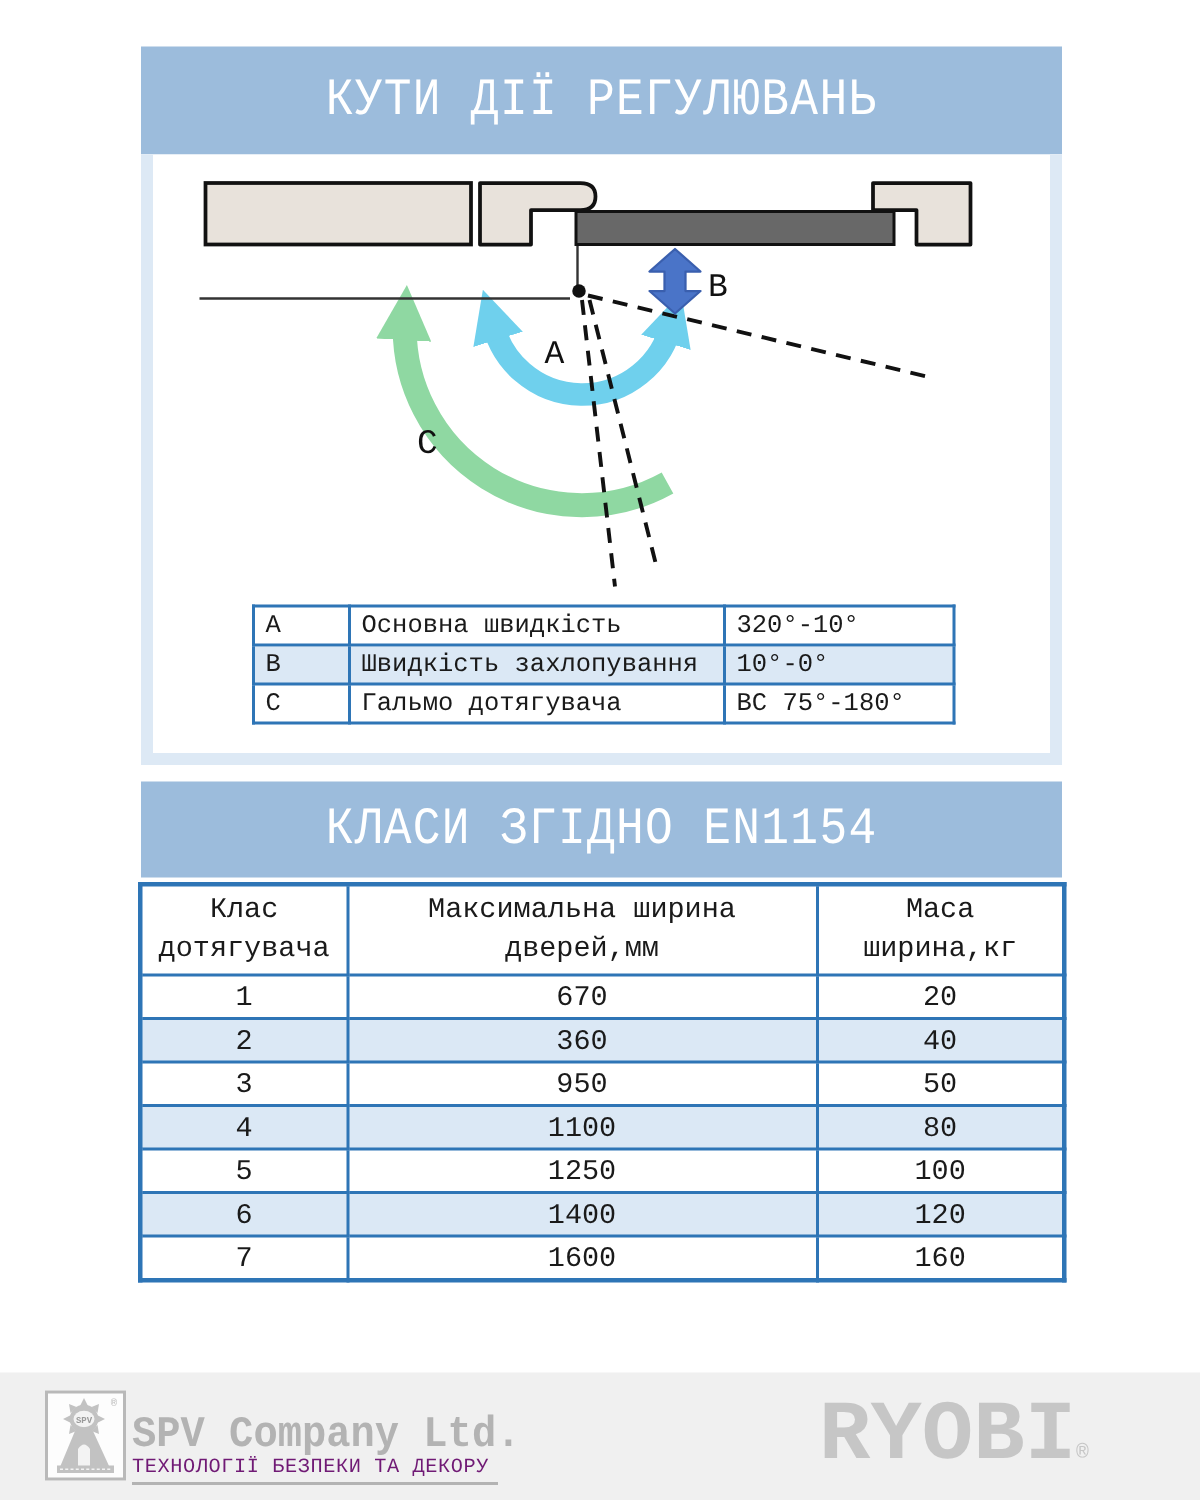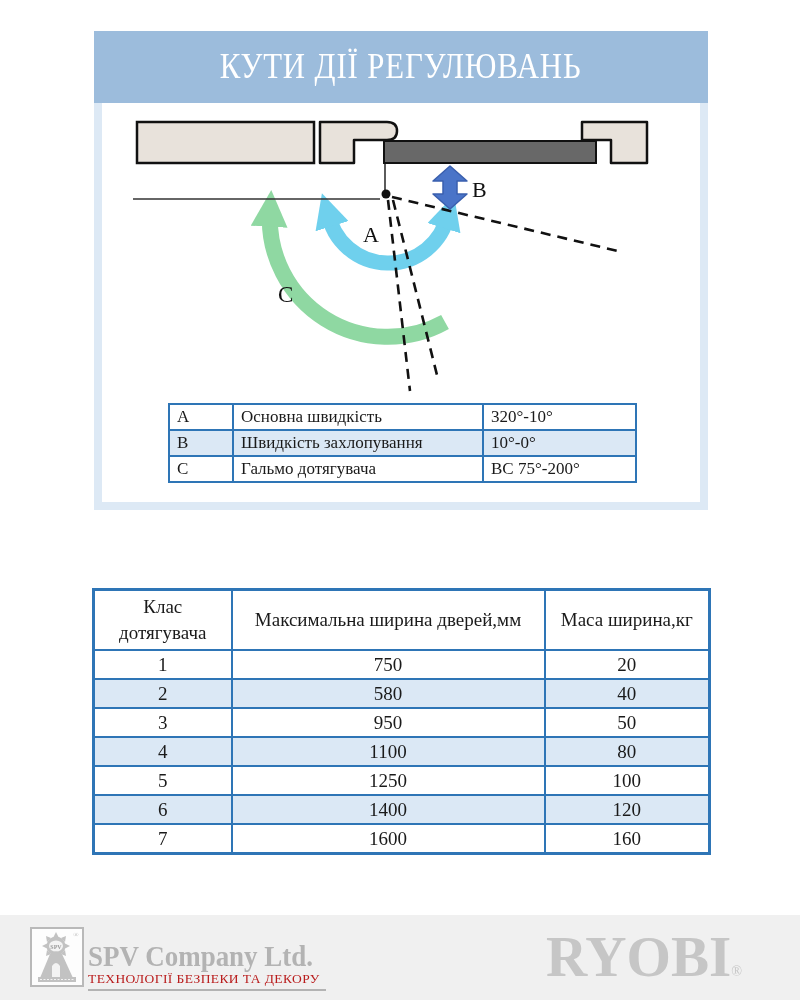--- a/index.html
+++ b/index.html
@@ -1,17 +1,17 @@
 <!DOCTYPE html>
 <html><head>
 <meta charset="utf-8">
 <style>
   html,body{margin:0;padding:0;background:#ffffff;}
   #page{position:relative;width:800px;height:1000px;background:#ffffff;overflow:hidden;
-        font-family:Liberation Serif, serif;color:#1a1a1a;}
+        font-family:Liberation Mono, monospace;color:#1a1a1a;}
 
   
   .band{position:absolute;left:94px;width:614px;background:#9cbcdc;color:#ffffff;
         display:flex;align-items:center;justify-content:center;}
   .band1{top:31px;height:72px;}
   .band2{top:521px;height:64px;}
   .band .t{font-size:35px;letter-spacing:1px;white-space:nowrap;
            display:inline-block;transform:scaleX(.88);}
 
   
@@ -38,21 +38,21 @@
   table.cls tbody tr:nth-child(even){background:#dbe8f5;}
 
   
   .footer{position:absolute;left:0;top:915px;width:800px;height:100px;background:#f0f0f0;}
   .spv-box{position:absolute;left:30px;top:12px;width:50px;height:56px;background:#fdfdfd;
            border:2px solid #b9b9b9;}
   .spv-name{position:absolute;left:88px;top:25px;font-size:29px;font-weight:bold;
             color:#b3b3b3;white-space:nowrap;display:inline-block;
             transform:scaleX(.93);transform-origin:left center;}
   .spv-tagline{position:absolute;left:88px;top:56px;font-size:13.5px;letter-spacing:.4px;
-               color:#b91c1c;border-bottom:2px solid #b3b3b3;padding:0 6px 2px 0;
+               color:#701a75;border-bottom:2px solid #b3b3b3;padding:0 6px 2px 0;
                white-space:nowrap;}
   .ryobi{position:absolute;left:546px;top:10px;font-size:56px;font-weight:bold;
          color:#c6c6c6;letter-spacing:0px;white-space:nowrap;
          display:inline-block;transform:scaleX(1.02);transform-origin:left center;}
   .ryobi .reg{font-size:14px;font-weight:normal;vertical-align:baseline;}
 </style>
 </head>
 <body>
 
 <div id="page">
@@ -114,48 +114,51 @@
         <td>320°-10°</td>
       </tr>
       <tr class="alt">
         <td>B</td>
         <td>Швидкість захлопування</td>
         <td>10°-0°</td>
       </tr>
       <tr>
         <td>C</td>
         <td>Гальмо дотягувача</td>
-        <td>BC 75°-200°</td>
+        <td>BC 75°-180°</td>
       </tr>
     </tbody>
   </table>
 
+  <div class="band band2">
+    <span class="t">КЛАСИ ЗГІДНО EN1154</span>
+  </div>
 
   <table class="cls">
     <colgroup>
         <col style="width:138px">
         <col style="width:313px">
         <col style="width:165px">
       </colgroup>
     <thead>
       <tr>
         <th>Клас дотягувача</th>
         <th>Максимальна ширина дверей,мм</th>
         <th>Маса ширина,кг</th>
       </tr>
     </thead>
     <tbody>
       <tr>
         <td>1</td>
-        <td>750</td>
+        <td>670</td>
         <td>20</td>
       </tr>
       <tr>
         <td>2</td>
-        <td>580</td>
+        <td>360</td>
         <td>40</td>
       </tr>
       <tr>
         <td>3</td>
         <td>950</td>
         <td>50</td>
       </tr>
       <tr>
         <td>4</td>
         <td>1100</td>

